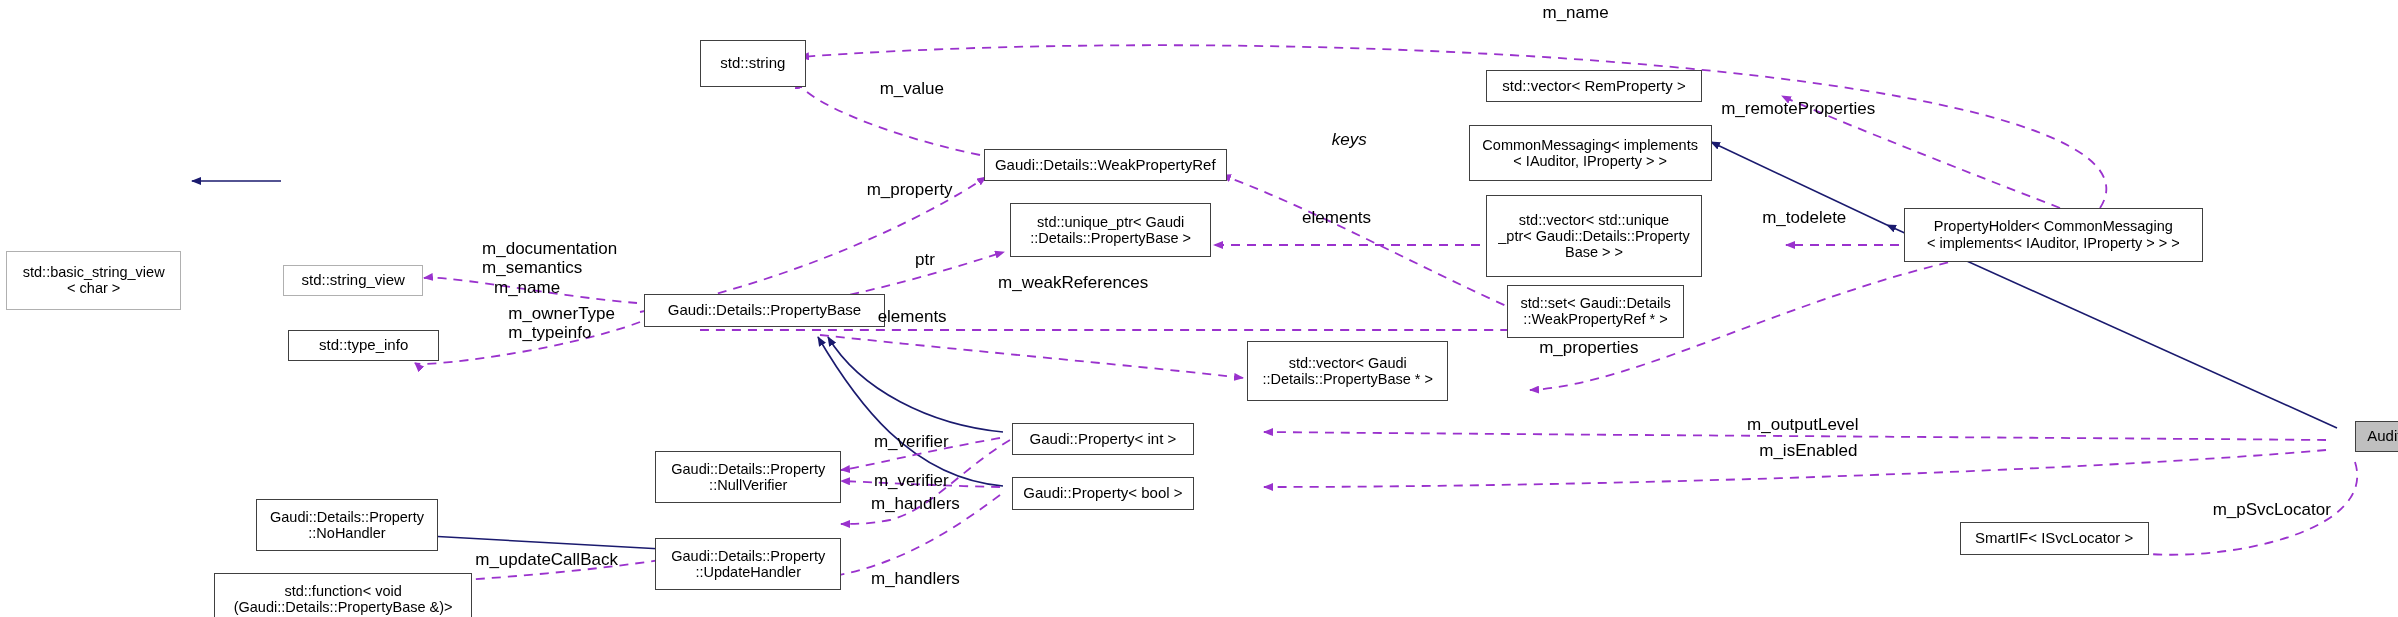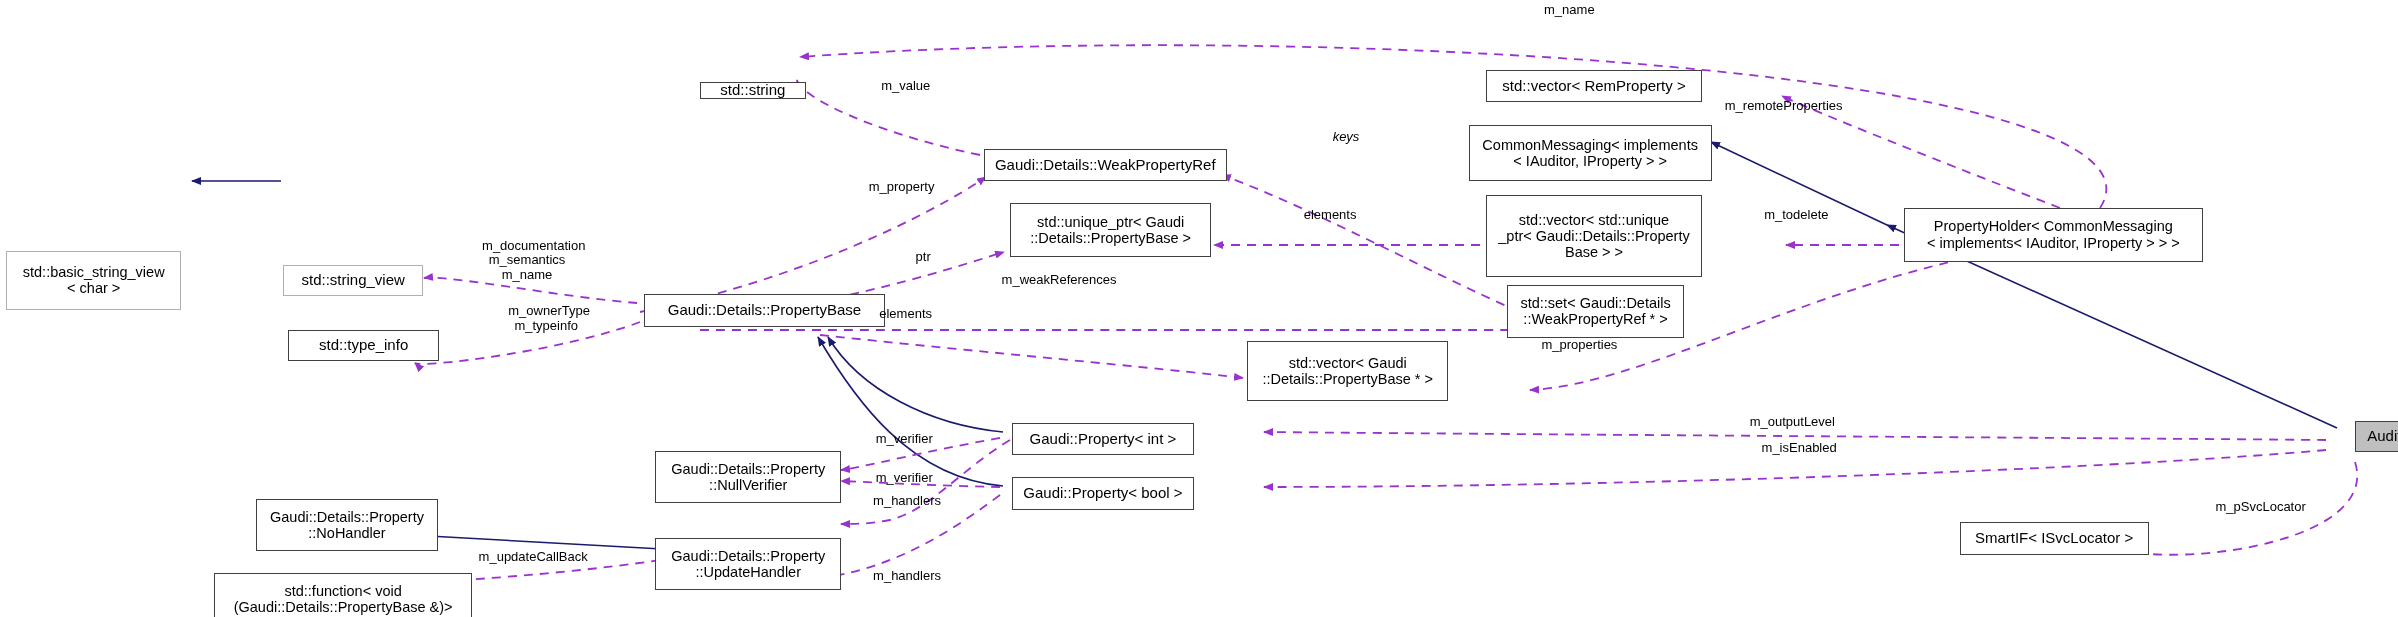--- a/index.html
+++ b/index.html
@@ -40,21 +40,21 @@
   }
   .node.current {
     background: #bfbfbf;
     border-color: #404040;
   }
   .node.thin-border {
     border-color: #b0b0b0;
   }
   .edge-label {
     position: absolute;
-    font-size: 13px;
+    font-size: 17px;
     color: #000000;
     line-height: 1.15;
     text-align: center;
     white-space: pre-line;
     z-index: 6;
     background: transparent;
   }
 </style>
 </head>
 <body>
@@ -128,21 +128,21 @@
       <path d="M1000,495 C 940,540 880,575 800,580 C 730,584 680,560 662,540"></path>
 
       <path d="M660,560 C 540,578 380,586 313,586"></path>
     </g>
   </svg>
 
   <div class="node thin-border" style="left: 6.19638px; top: 250.953px; width: 175.048px; height: 58.8656px; font-size: 14.5px;">std::basic_string_view
 &lt; char &gt;</div>
   <div class="node thin-border" style="left: 283.484px; top: 264.895px; width: 139.419px; height: 30.9819px; font-size: 15px;">std::string_view</div>
   <div class="node" style="left: 288.132px; top: 329.957px; width: 151px; height: 30.9819px; font-size: 15px;">std::type_info</div>
-  <div class="node" style="left: 700.191px; top: 40.2765px; width: 105.339px; height: 17px; font-size: 15px; margin-top: 42px;">std::string</div>
+  <div class="node" style="left: 700.191px; top: 40.2765px; width: 105.339px; height: 47px; font-size: 15px;">std::string</div>
   <div class="node" style="left: 983.676px; top: 148.713px; width: 243.208px; height: 32.531px; font-size: 15px;">Gaudi::Details::WeakPropertyRef</div>
   <div class="node" style="left: 644.424px; top: 294.328px; width: 240.11px; height: 32.531px; font-size: 15px;">Gaudi::Details::PropertyBase</div>
   <div class="node" style="left: 1010.01px; top: 202.932px; width: 201.382px; height: 54.2183px; font-size: 14.5px;">std::unique_ptr&lt; Gaudi
 ::Details::PropertyBase &gt;</div>
   <div class="node" style="left: 1485.58px; top: 69.7093px; width: 216.873px; height: 32.531px; font-size: 15px;">std::vector&lt; RemProperty &gt;</div>
   <div class="node" style="left: 1468.54px; top: 125.477px; width: 243.208px; height: 55.7674px; font-size: 14.5px;">CommonMessaging&lt; implements
 &lt; IAuditor, IProperty &gt; &gt;</div>
   <div class="node" style="left: 1507.27px; top: 285.034px; width: 176.597px; height: 52.6693px; font-size: 14.5px;">std::set&lt; Gaudi::Details
 ::WeakPropertyRef * &gt;</div>
   <div class="node" style="left: 1485.58px; top: 195.186px; width: 216.873px; height: 82.1021px; font-size: 14.5px;">std::vector&lt; std::unique

